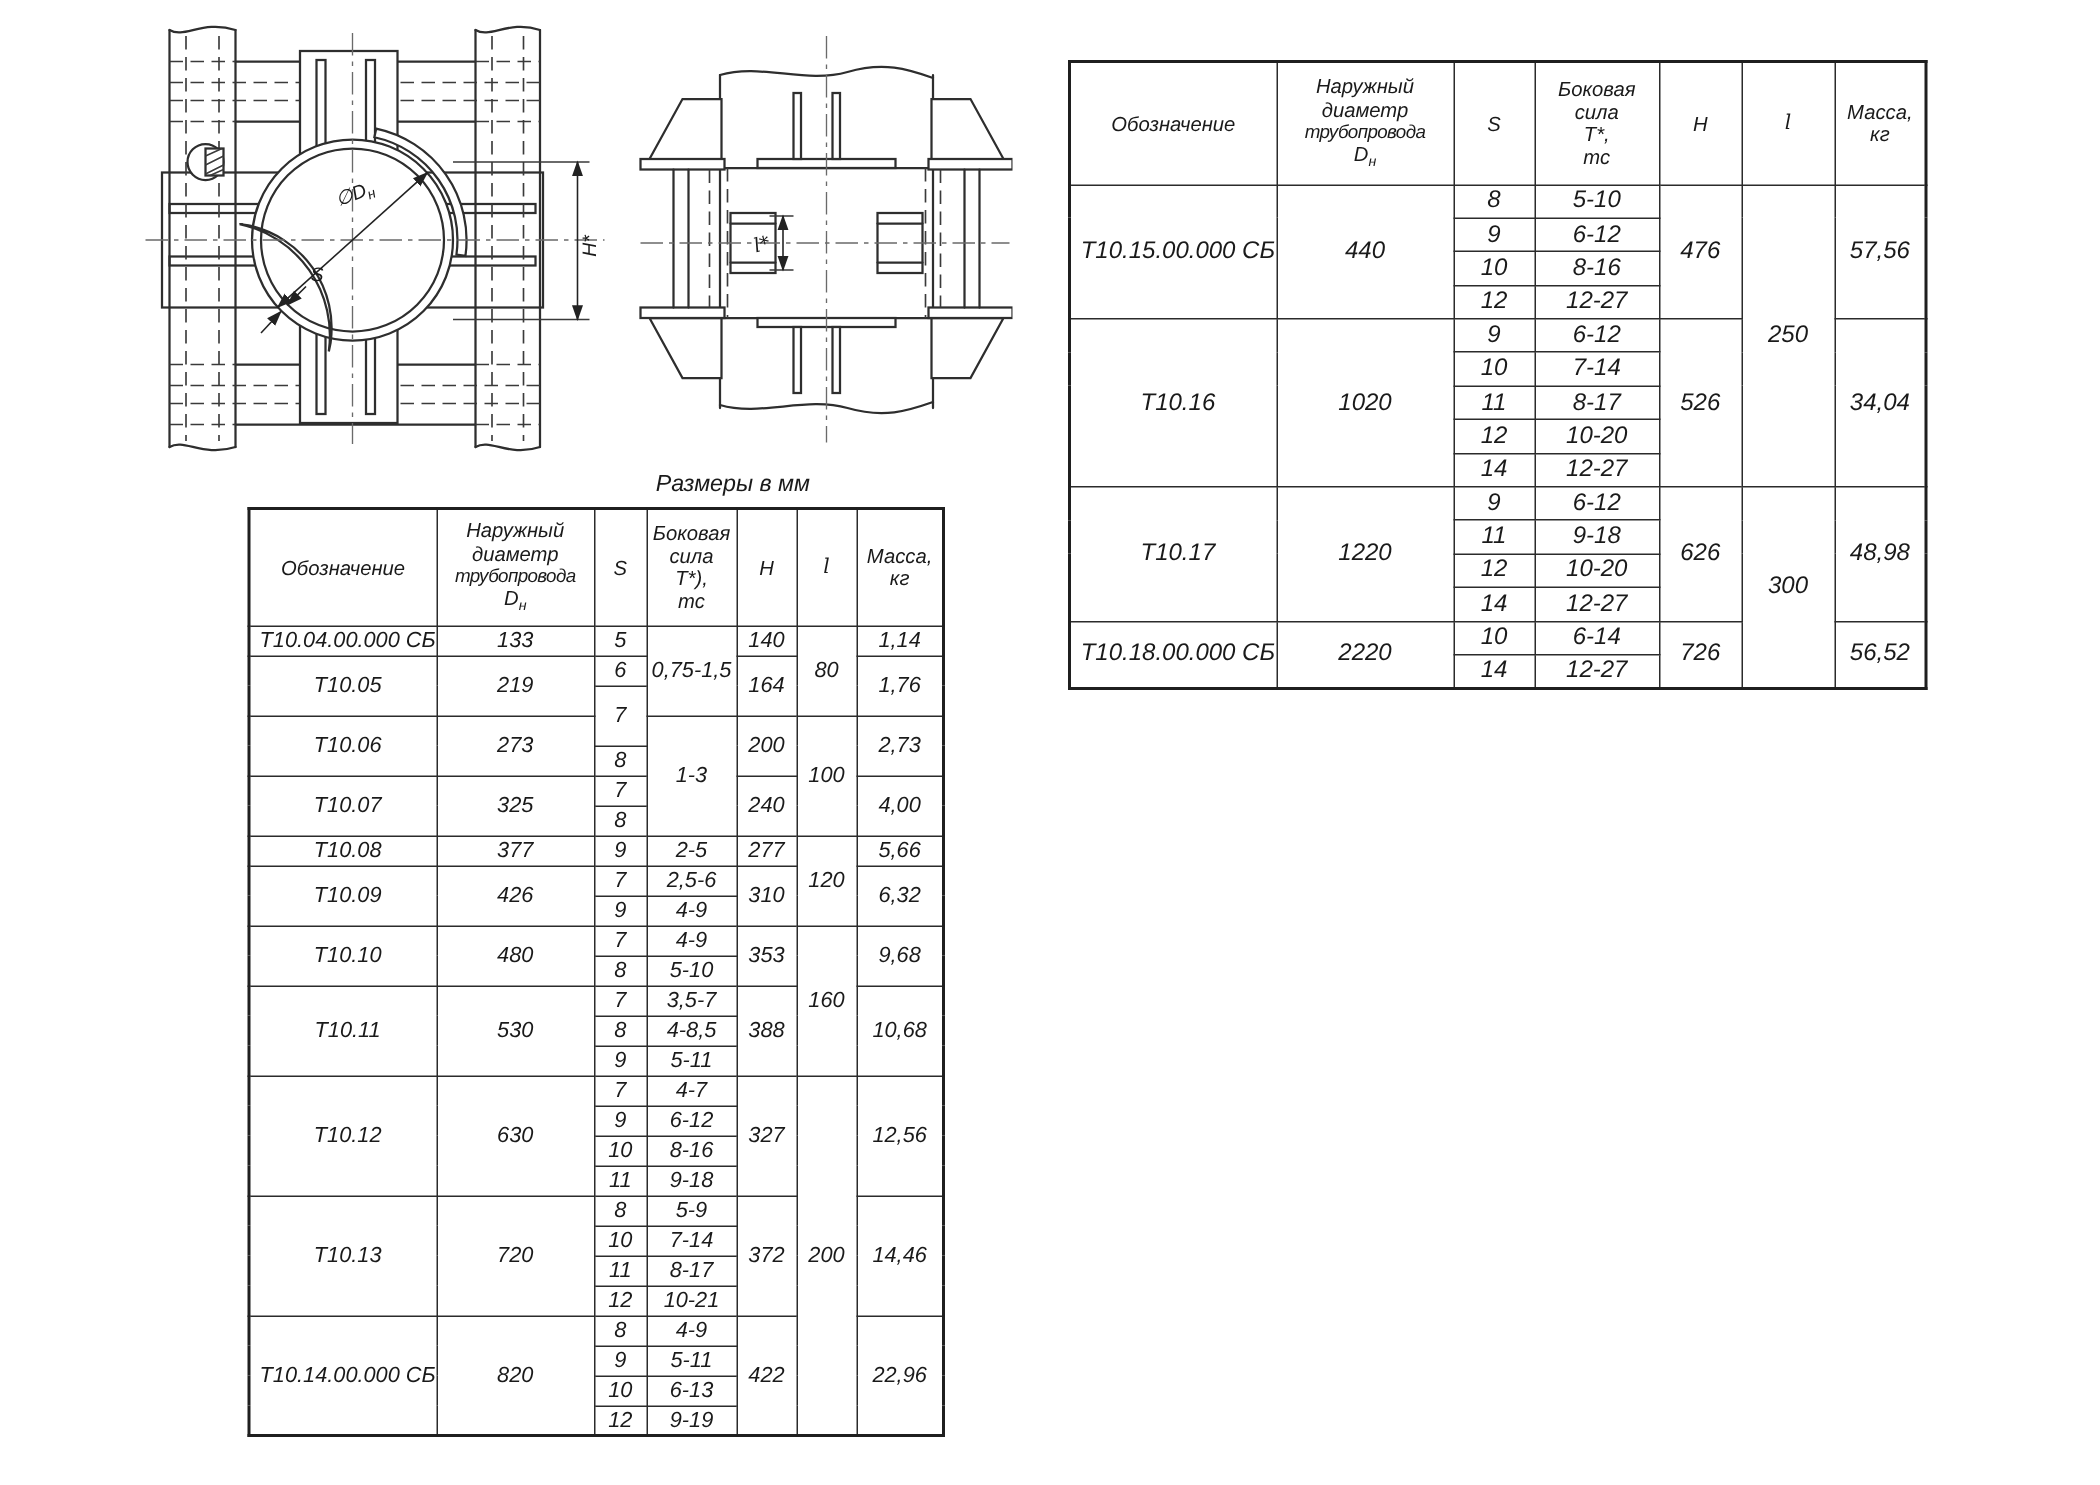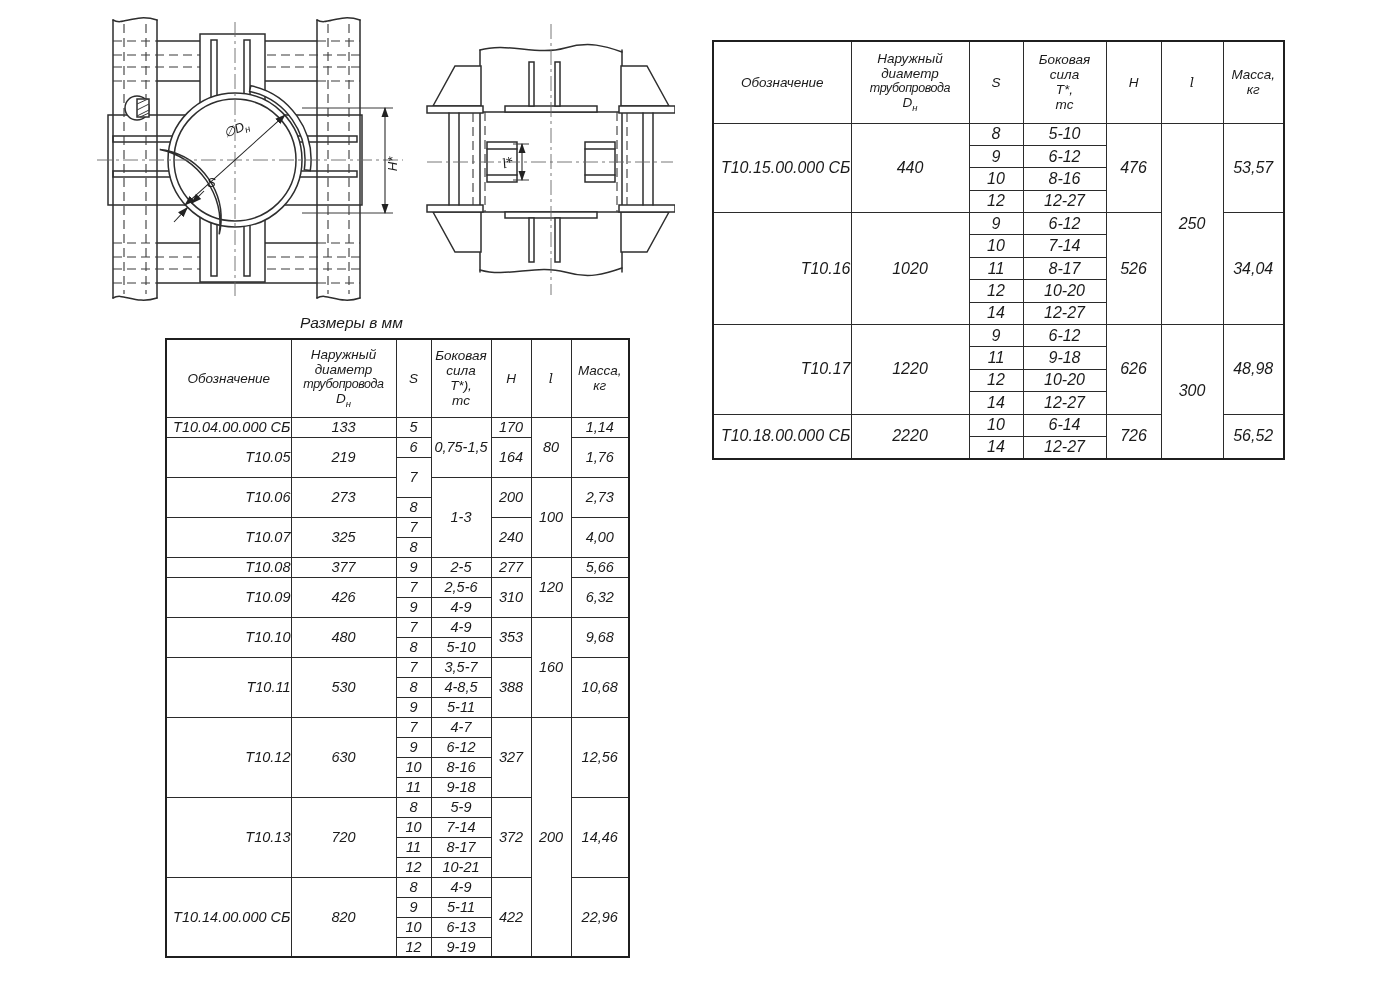--- a/index.html
+++ b/index.html
@@ -5,33 +5,33 @@
   html,body{margin:0;padding:0;background:#fff;}
   .sheet{position:relative;width:1400px;height:990px;background:#fff;overflow:hidden;
          font-family:"Liberation Sans",sans-serif;color:#1a1a1a;}
 
   
   table.spec{border-collapse:collapse;table-layout:fixed;position:absolute;
              font-style:italic;color:#1a1a1a;background:#fff;}
   table.spec td{border:1.5px solid #2b2b2b;padding:0;text-align:center;vertical-align:middle;
                 overflow:hidden;white-space:nowrap;}
   table.spec{border:2.5px solid #1f1f1f;}
-  table.spec td.al{text-align:right;padding-left:6px;}
+  table.spec td.al{text-align:center;padding-left:6px;}
   .spec-left{left:165px;top:338px;font-size:14.5px;}
   .spec-right{left:712px;top:40px;font-size:16px;}
   .spec-left thead tr{height:78px;}
   .spec-right thead tr{height:82px;}
   .spec-left tbody tr{height:20px;}
   .spec-right tbody tr{height:22.4px;}
   td.hd{font-size:13.5px;line-height:1.12;}
   td.hd .small{font-size:12.5px;letter-spacing:-0.4px;}
   .sub{font-size:9.5px;vertical-align:sub;}
   .ell{font-family:"DejaVu Serif",serif;font-style:italic;}
 
-  .units-note{position:absolute;left:300px;top:314px;width:240px;text-align:left;
+  .units-note{position:absolute;left:300px;top:314px;width:240px;text-align:right;
               font-style:italic;font-size:15.5px;color:#1a1a1a;}
 
   
   .draw{position:absolute;}
   .ln{stroke:#2e2e2e;stroke-width:1.5;fill:none;stroke-linecap:round;}
   .lnf{stroke:#2e2e2e;stroke-width:1.5;fill:#fff;}
   .thin{stroke:#3a3a3a;stroke-width:1;fill:none;}
   .dash{stroke:#3a3a3a;stroke-width:1.1;fill:none;stroke-dasharray:9 5;}
   .cl{stroke:#6a6a6a;stroke-width:0.9;fill:none;stroke-dasharray:15 4 3 4;}
   .dim{stroke:#222;stroke-width:1.05;fill:none;}
@@ -214,21 +214,21 @@
           <div>кг</div>
         </td>
       </tr>
     </thead>
     <tbody>
         <tr>
           <td class="al">Т10.04.00.000 СБ</td>
           <td>133</td>
           <td>5</td>
           <td rowspan="3">0,75-1,5</td>
-          <td>170</td>
+          <td>140</td>
           <td rowspan="3">80</td>
           <td>1,14</td>
         </tr>
         <tr>
           <td rowspan="2" class="al">Т10.05</td>
           <td rowspan="2">219</td>
           <td>6</td>
           <td rowspan="2">164</td>
           <td rowspan="2">1,76</td>
         </tr>
@@ -405,21 +405,21 @@
       </tr>
     </thead>
     <tbody>
         <tr>
           <td rowspan="4" class="al">Т10.15.00.000 СБ</td>
           <td rowspan="4">440</td>
           <td>8</td>
           <td>5-10</td>
           <td rowspan="4">476</td>
           <td rowspan="9">250</td>
-          <td rowspan="4">53,57</td>
+          <td rowspan="4">57,56</td>
         </tr>
         <tr>
           <td>9</td>
           <td>6-12</td>
         </tr>
         <tr>
           <td>10</td>
           <td>8-16</td>
         </tr>
         <tr>

